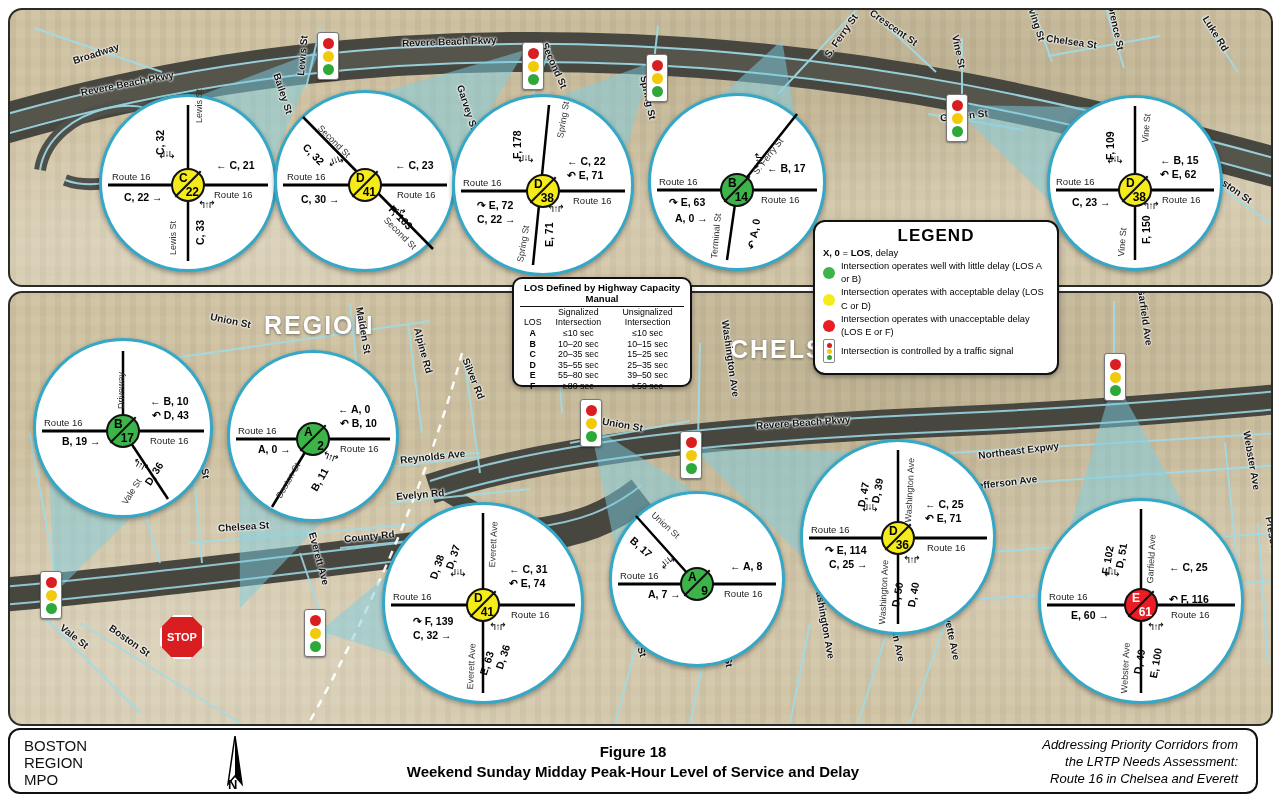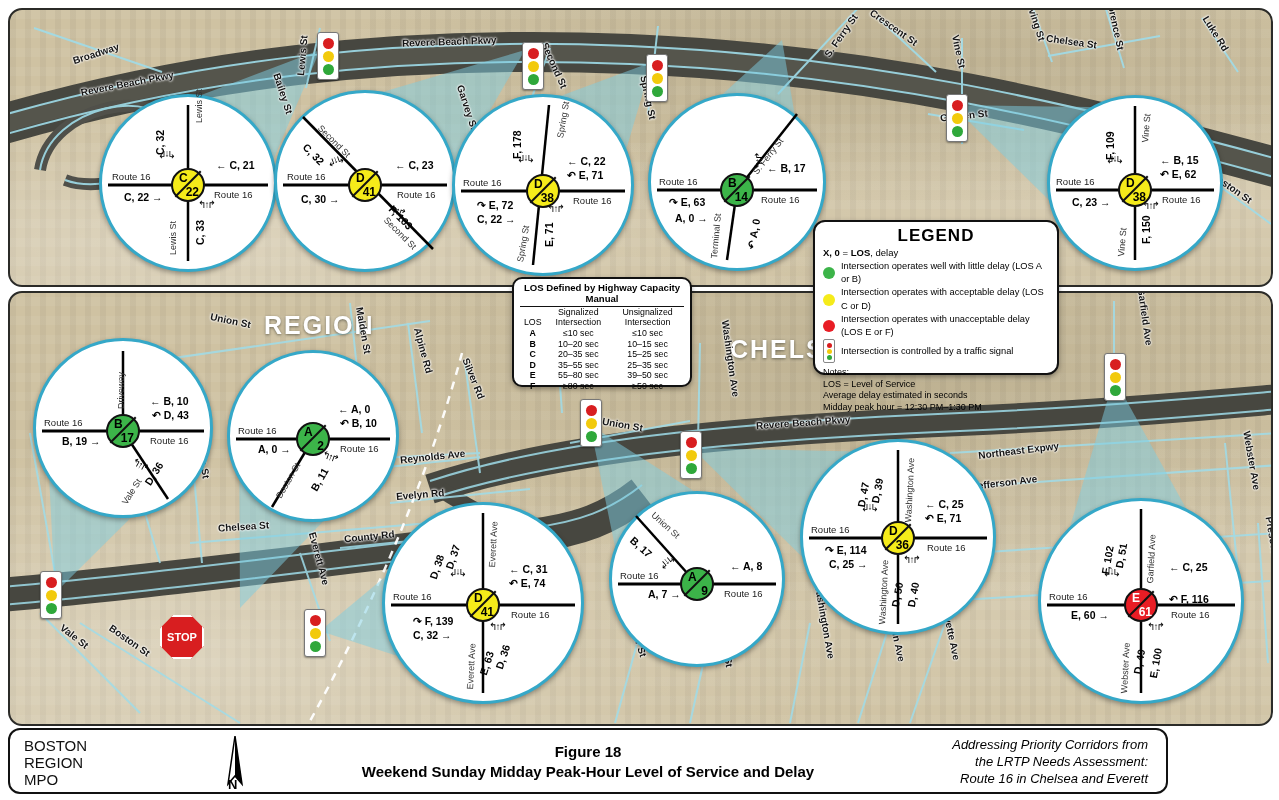--- a/index.html
+++ b/index.html
@@ -55,21 +55,21 @@
       display:flex;flex-direction:column;align-items:center;justify-content:center;gap:1px;}
   .lsig i{width:5px;height:5px;border-radius:50%;display:block;}
   .lnotes{font-size:9px;line-height:11.5px;margin-top:4px;}
   .lostable{position:absolute;left:512px;top:277px;width:180px;height:110px;background:#fff;border:2px solid #111;
       border-radius:10px;padding:3px 6px;box-sizing:border-box;box-shadow:0 2px 5px rgba(0,0,0,.35);}
   .lostable .tt{font-weight:bold;font-size:9.6px;text-align:center;border-bottom:1px solid #111;padding-bottom:2px;}
   .lostable table{width:100%;border-collapse:collapse;font-size:8.8px;}
   .lostable th{font-weight:normal;text-align:center;padding:1px 0;line-height:9.5px;}
   .lostable td{text-align:center;padding:0;line-height:10.6px;}
   .lostable td.lc{font-weight:bold;}
-  .footer{position:absolute;left:8px;top:728px;width:1160px;height:66px;background:#fff;border:2px solid #111;
+  .footer{position:absolute;left:8px;top:728px;width:1250px;height:66px;background:#fff;border:2px solid #111;
       border-radius:12px;box-sizing:border-box;}
   .agency{position:absolute;left:14px;top:7px;font-size:15px;line-height:17px;color:#111;}
   .ftitle{position:absolute;left:0;right:0;top:12px;text-align:center;font-weight:bold;font-size:15px;line-height:20px;}
   .fcredit{position:absolute;right:18px;top:6px;text-align:right;font-style:italic;font-size:13px;line-height:17px;}
   .narrow{position:absolute;left:210px;top:4px;width:30px;height:58px;}
   .narrow span{position:absolute;left:8px;bottom:0px;font-weight:bold;font-size:13px;}
 </style>
 </head>
 <body>
 
@@ -522,26 +522,20 @@
       <span>Intersection operates with unacceptable delay (LOS E or F)</span>
     </div>
     <div class="lrow">
       <span class="lsig">
           <i class="dotr"></i>
           <i class="doty"></i>
           <i class="dotg"></i>
         </span>
       <span>Intersection is controlled by a traffic signal</span>
     </div>
-    <div class="lnotes">
-      <div>Notes:</div>
-      <div>LOS = Level of Service</div>
-      <div>Average delay estimated in seconds</div>
-      <div>Midday peak hour = 12:30 PM–1:30 PM</div>
-    </div>
   </div>
 
   <div class="lostable">
     <div class="tt">LOS Defined by Highway Capacity Manual</div>
     <table>
       <thead>
         <tr>
           <th style="vertical-align:bottom;">LOS</th>
           <th><span>Signalized</span><br><span>Intersection</span></th>
           <th><span>Unsignalized</span><br><span>Intersection</span></th>

